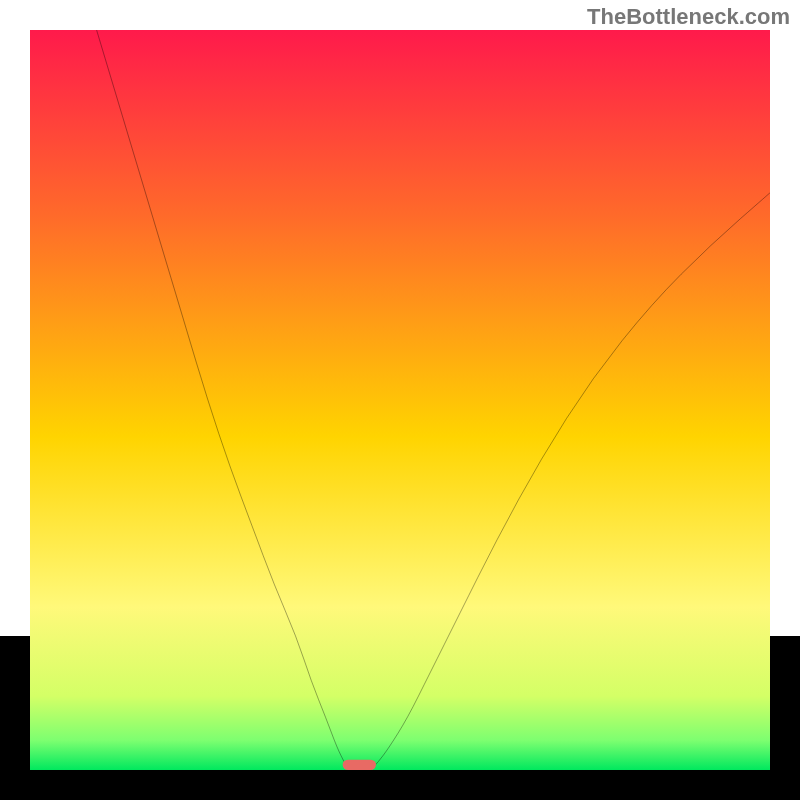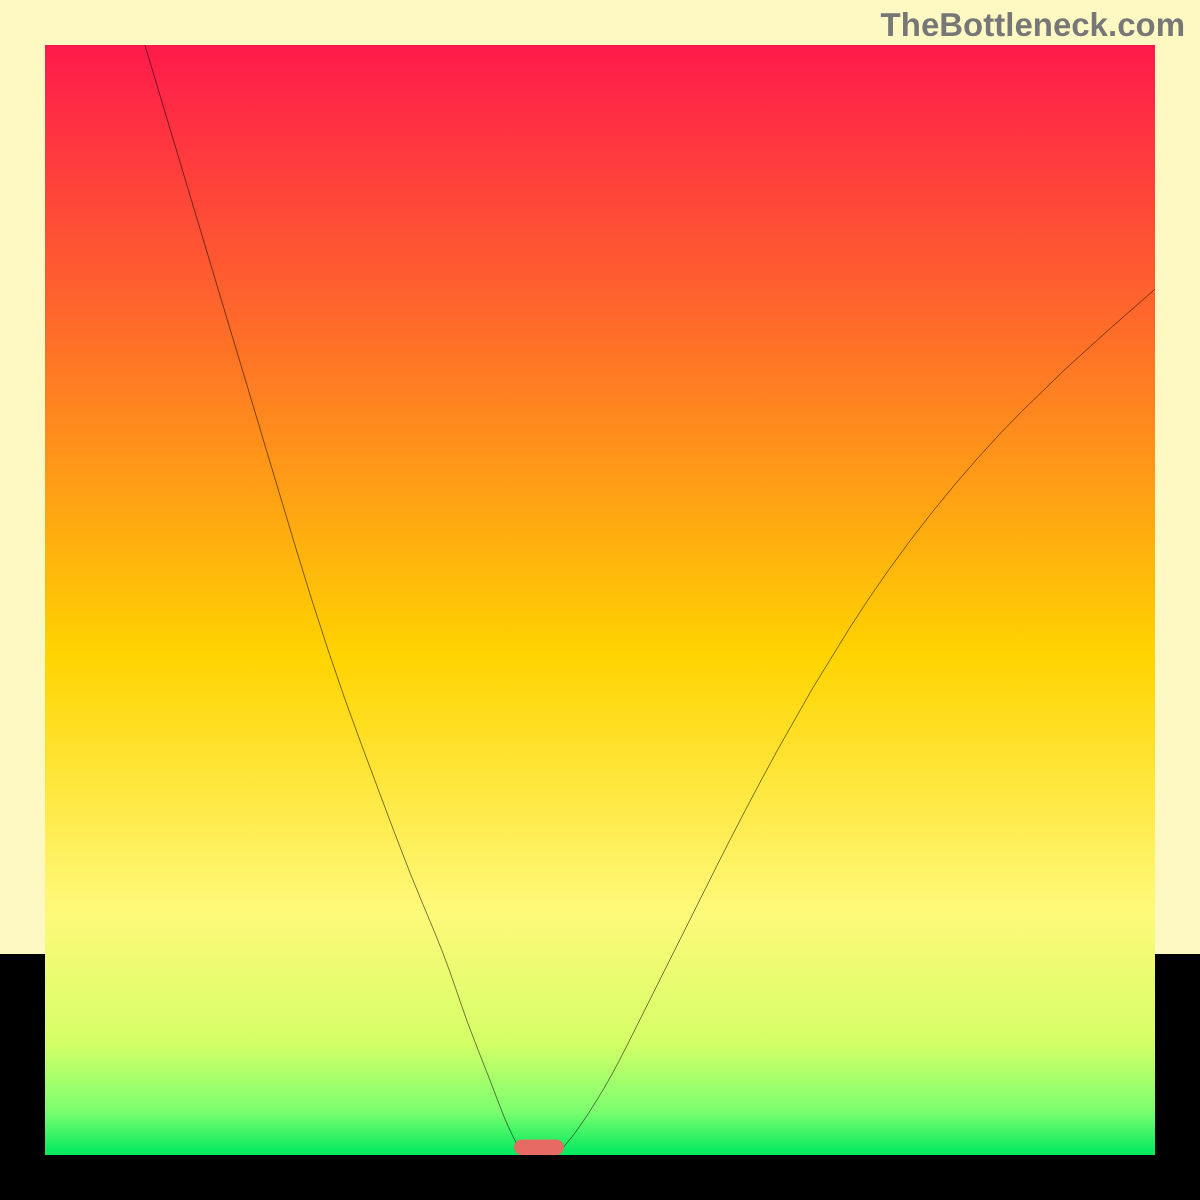--- a/index.html
+++ b/index.html
@@ -9,21 +9,21 @@
     height: 800px;
     overflow: hidden;
     background: #000;
     font-family: Arial, Helvetica, sans-serif;
   }
   .frame {
     position: absolute;
     left: 0; top: 0;
     width: 800px;
     height: 636px;
-    background: #fef9c3;
+    background: #ffffff;
   }
   .watermark {
     position: absolute;
     top: 4px;
     right: 10px;
     color: #777;
     font-size: 22px;
     font-weight: 600;
     user-select: none;
     z-index: 5;

